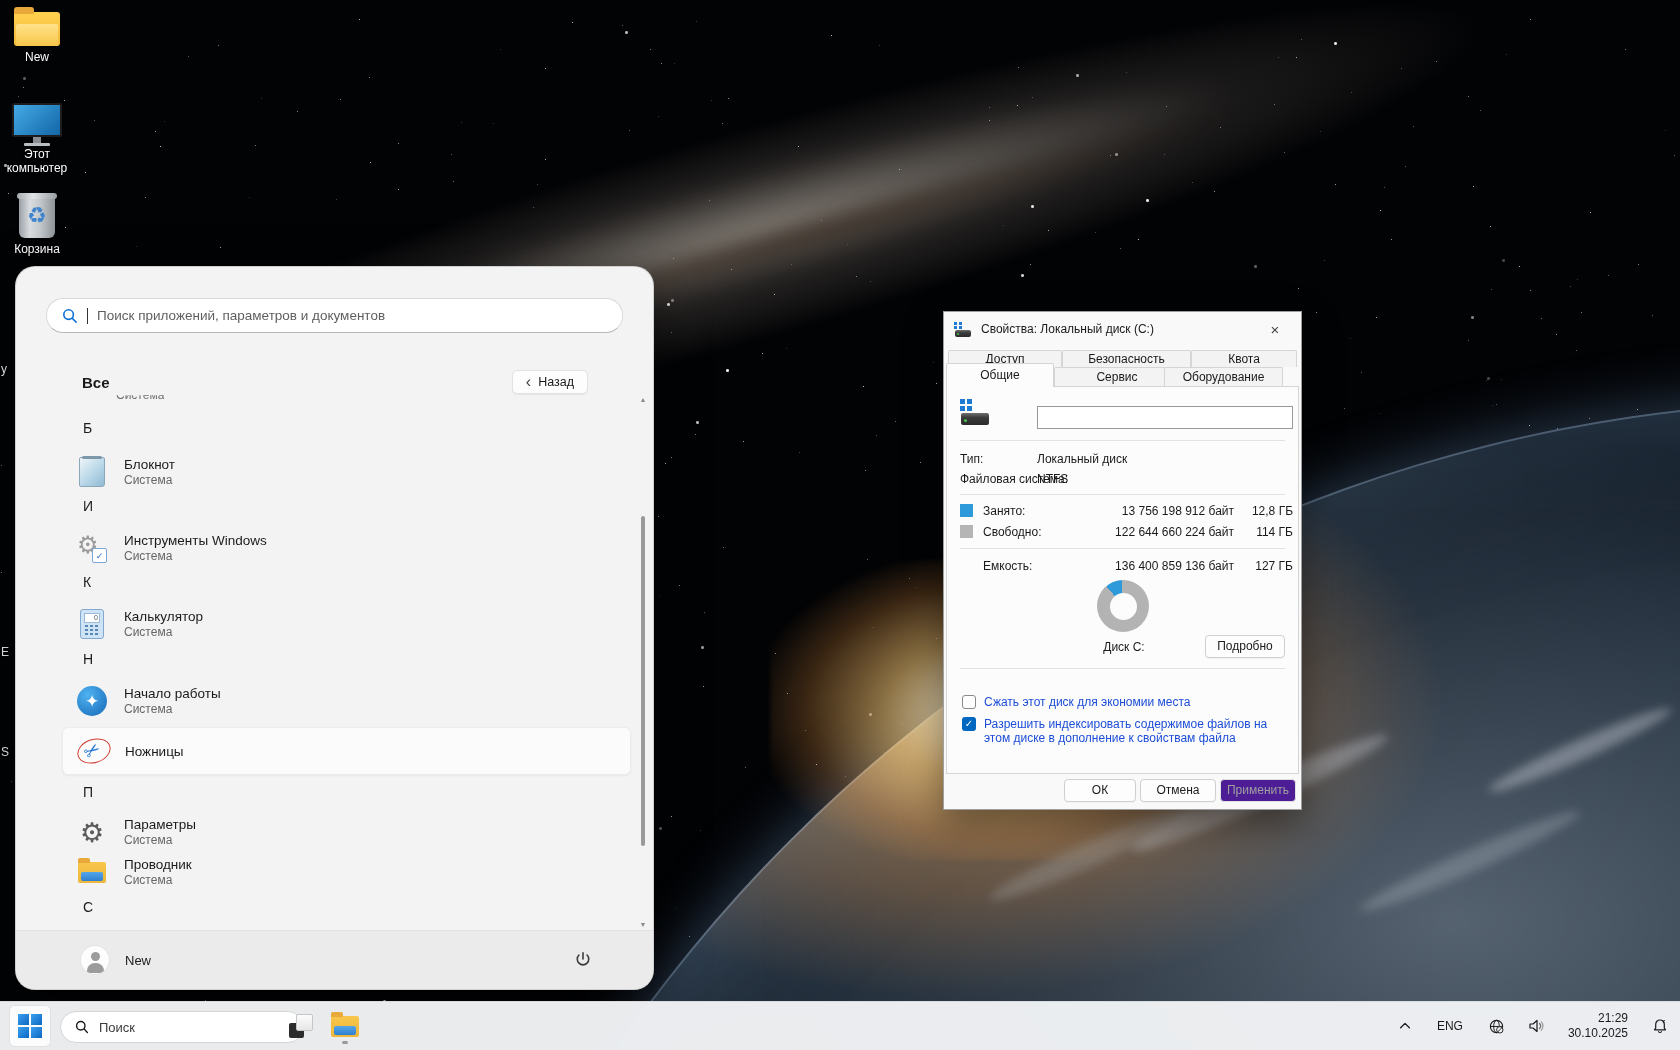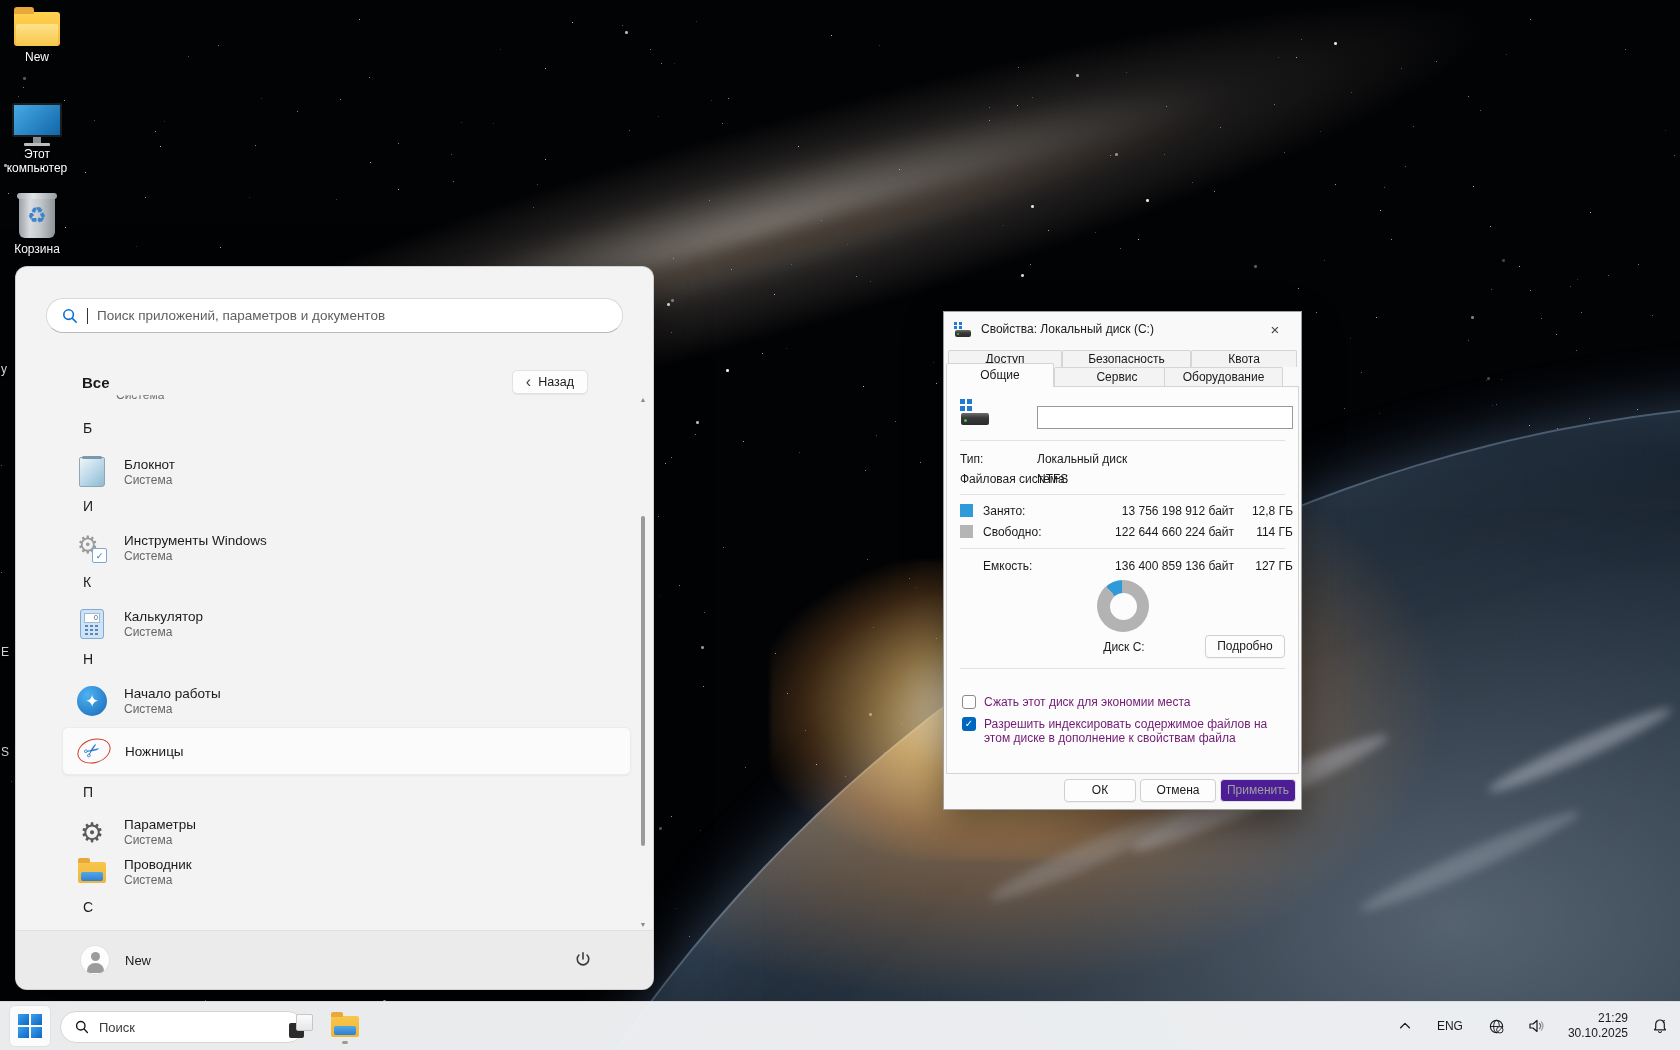--- a/index.html
+++ b/index.html
@@ -43,21 +43,21 @@
   .pc-screen{width:46px;height:30px;margin:0 auto;background:linear-gradient(135deg,#45aae6,#1266a8);border:2px solid #1d1d1f;border-radius:2px;}
   .pc-stand{width:8px;height:6px;margin:0 auto;background:#8a8f94;}
   .pc-base{width:26px;height:3px;margin:0 auto;background:#b9bec2;border-radius:1px;}
   .bin-icon{width:36px;height:42px;margin:0 auto;position:relative;background:linear-gradient(90deg,#9aa0a6,#d9dde0 30%,#c2c7cb 60%,#8d9398);border-radius:3px 3px 6px 6px;}
   .bin-icon:before{content:"";position:absolute;left:-2px;top:-3px;right:-2px;height:6px;background:linear-gradient(90deg,#a6abb0,#e2e5e8 40%,#979da2);border-radius:3px;}
   .bin-icon span{position:absolute;left:0;right:0;top:9px;font-size:22px;color:#3f83cc;line-height:22px;}
   .partial-label{position:absolute;color:#fff;font-size:12px;text-shadow:0 1px 2px #000;}
 
   
   #start-menu{position:absolute;left:15px;top:266px;width:637px;height:722px;background:#f3f3f3;
-      border:1px solid rgba(0,0,0,.14);border-radius:12px;box-shadow:0 18px 50px rgba(0,0,0,.55);
+      border:1px solid rgba(0,0,0,.14);border-radius:20px;box-shadow:0 18px 50px rgba(0,0,0,.55);
       display:flex;flex-direction:column;overflow:hidden;}
   .sm-search-wrap{padding:31px 30px 0 30px;}
   .sm-search{height:33px;background:#fff;border:1px solid #d9d9d9;border-bottom:1px solid #b8b8b8;border-radius:17px;
       display:flex;align-items:center;padding:0 6px 0 15px;gap:9px;}
   .sm-caret{width:1px;height:16px;background:#333;}
   .sm-placeholder{color:#5f5f5f;font-size:13.5px;}
   .sm-header{display:flex;align-items:center;justify-content:space-between;padding:37px 65px 0 66px;}
   .sm-all{font-size:15px;font-weight:bold;color:#1a1a1a;}
   .sm-back{display:flex;align-items:center;gap:7px;background:#fdfdfd;border:1px solid #e2e2e2;border-radius:5px;
       padding:4px 13px;font-size:12.5px;color:#1a1a1a;box-shadow:0 1px 1px rgba(0,0,0,.06);cursor:default;}
@@ -131,21 +131,21 @@
   .donut{position:absolute;left:150px;top:193px;width:52px;height:52px;border-radius:50%;
       background:conic-gradient(#b3b3b3 0 320deg,#2f9ad9 320deg 357deg,#b3b3b3 357deg 360deg);
       display:flex;align-items:center;justify-content:center;}
   .donut-hole{width:27px;height:27px;border-radius:50%;background:#fcfcfc;}
   .btn{position:absolute;box-sizing:border-box;background:#fdfdfd;border:1px solid #d0d0d0;border-radius:4px;
       font-size:12px;color:#1a1a1a;text-align:center;box-shadow:0 1px 1px rgba(0,0,0,.04);}
   .btn.disabled{color:#9f9f9f;background:#4c1d95;border-color:#e0e0e0;box-shadow:none;text-align:center;}
   .cbx{position:absolute;width:14px;height:14px;box-sizing:border-box;border-radius:3px;}
   .cbx.off{background:#fff;border:1px solid #8a8a8a;}
   .cbx.on{background:#0067c0;color:#fff;font-size:10px;line-height:14px;text-align:center;}
-  .cbx-label{position:absolute;font-size:12px;color:#701a75;line-height:14px;}
+  .cbx-label{position:absolute;font-size:12px;color:#1d4ed8;line-height:14px;}
 
   
   #taskbar{position:absolute;left:0;bottom:0;width:1680px;height:48px;background:rgba(241,243,245,.97);
       border-top:1px solid rgba(0,0,0,.07);}
   .tb-tile{position:absolute;top:4px;width:40px;height:40px;border-radius:5px;display:flex;align-items:center;justify-content:center;}
   .tb-tile.active-bg{background:rgba(255,255,255,.85);box-shadow:0 0 0 1px rgba(0,0,0,.04);}
   .winlogo{display:grid;grid-template-columns:11px 11px;grid-template-rows:11px 11px;gap:2px;}
   .winlogo i{background:linear-gradient(135deg,#3ba1ef,#0d66c2);display:block;}
   .tb-search{position:absolute;left:60px;top:9px;width:214px;height:30px;background:#fff;border:1px solid #d5d5d5;
       border-radius:16px;display:flex;align-items:center;gap:10px;padding:0 14px;font-size:13px;color:#3c3c3c;}

